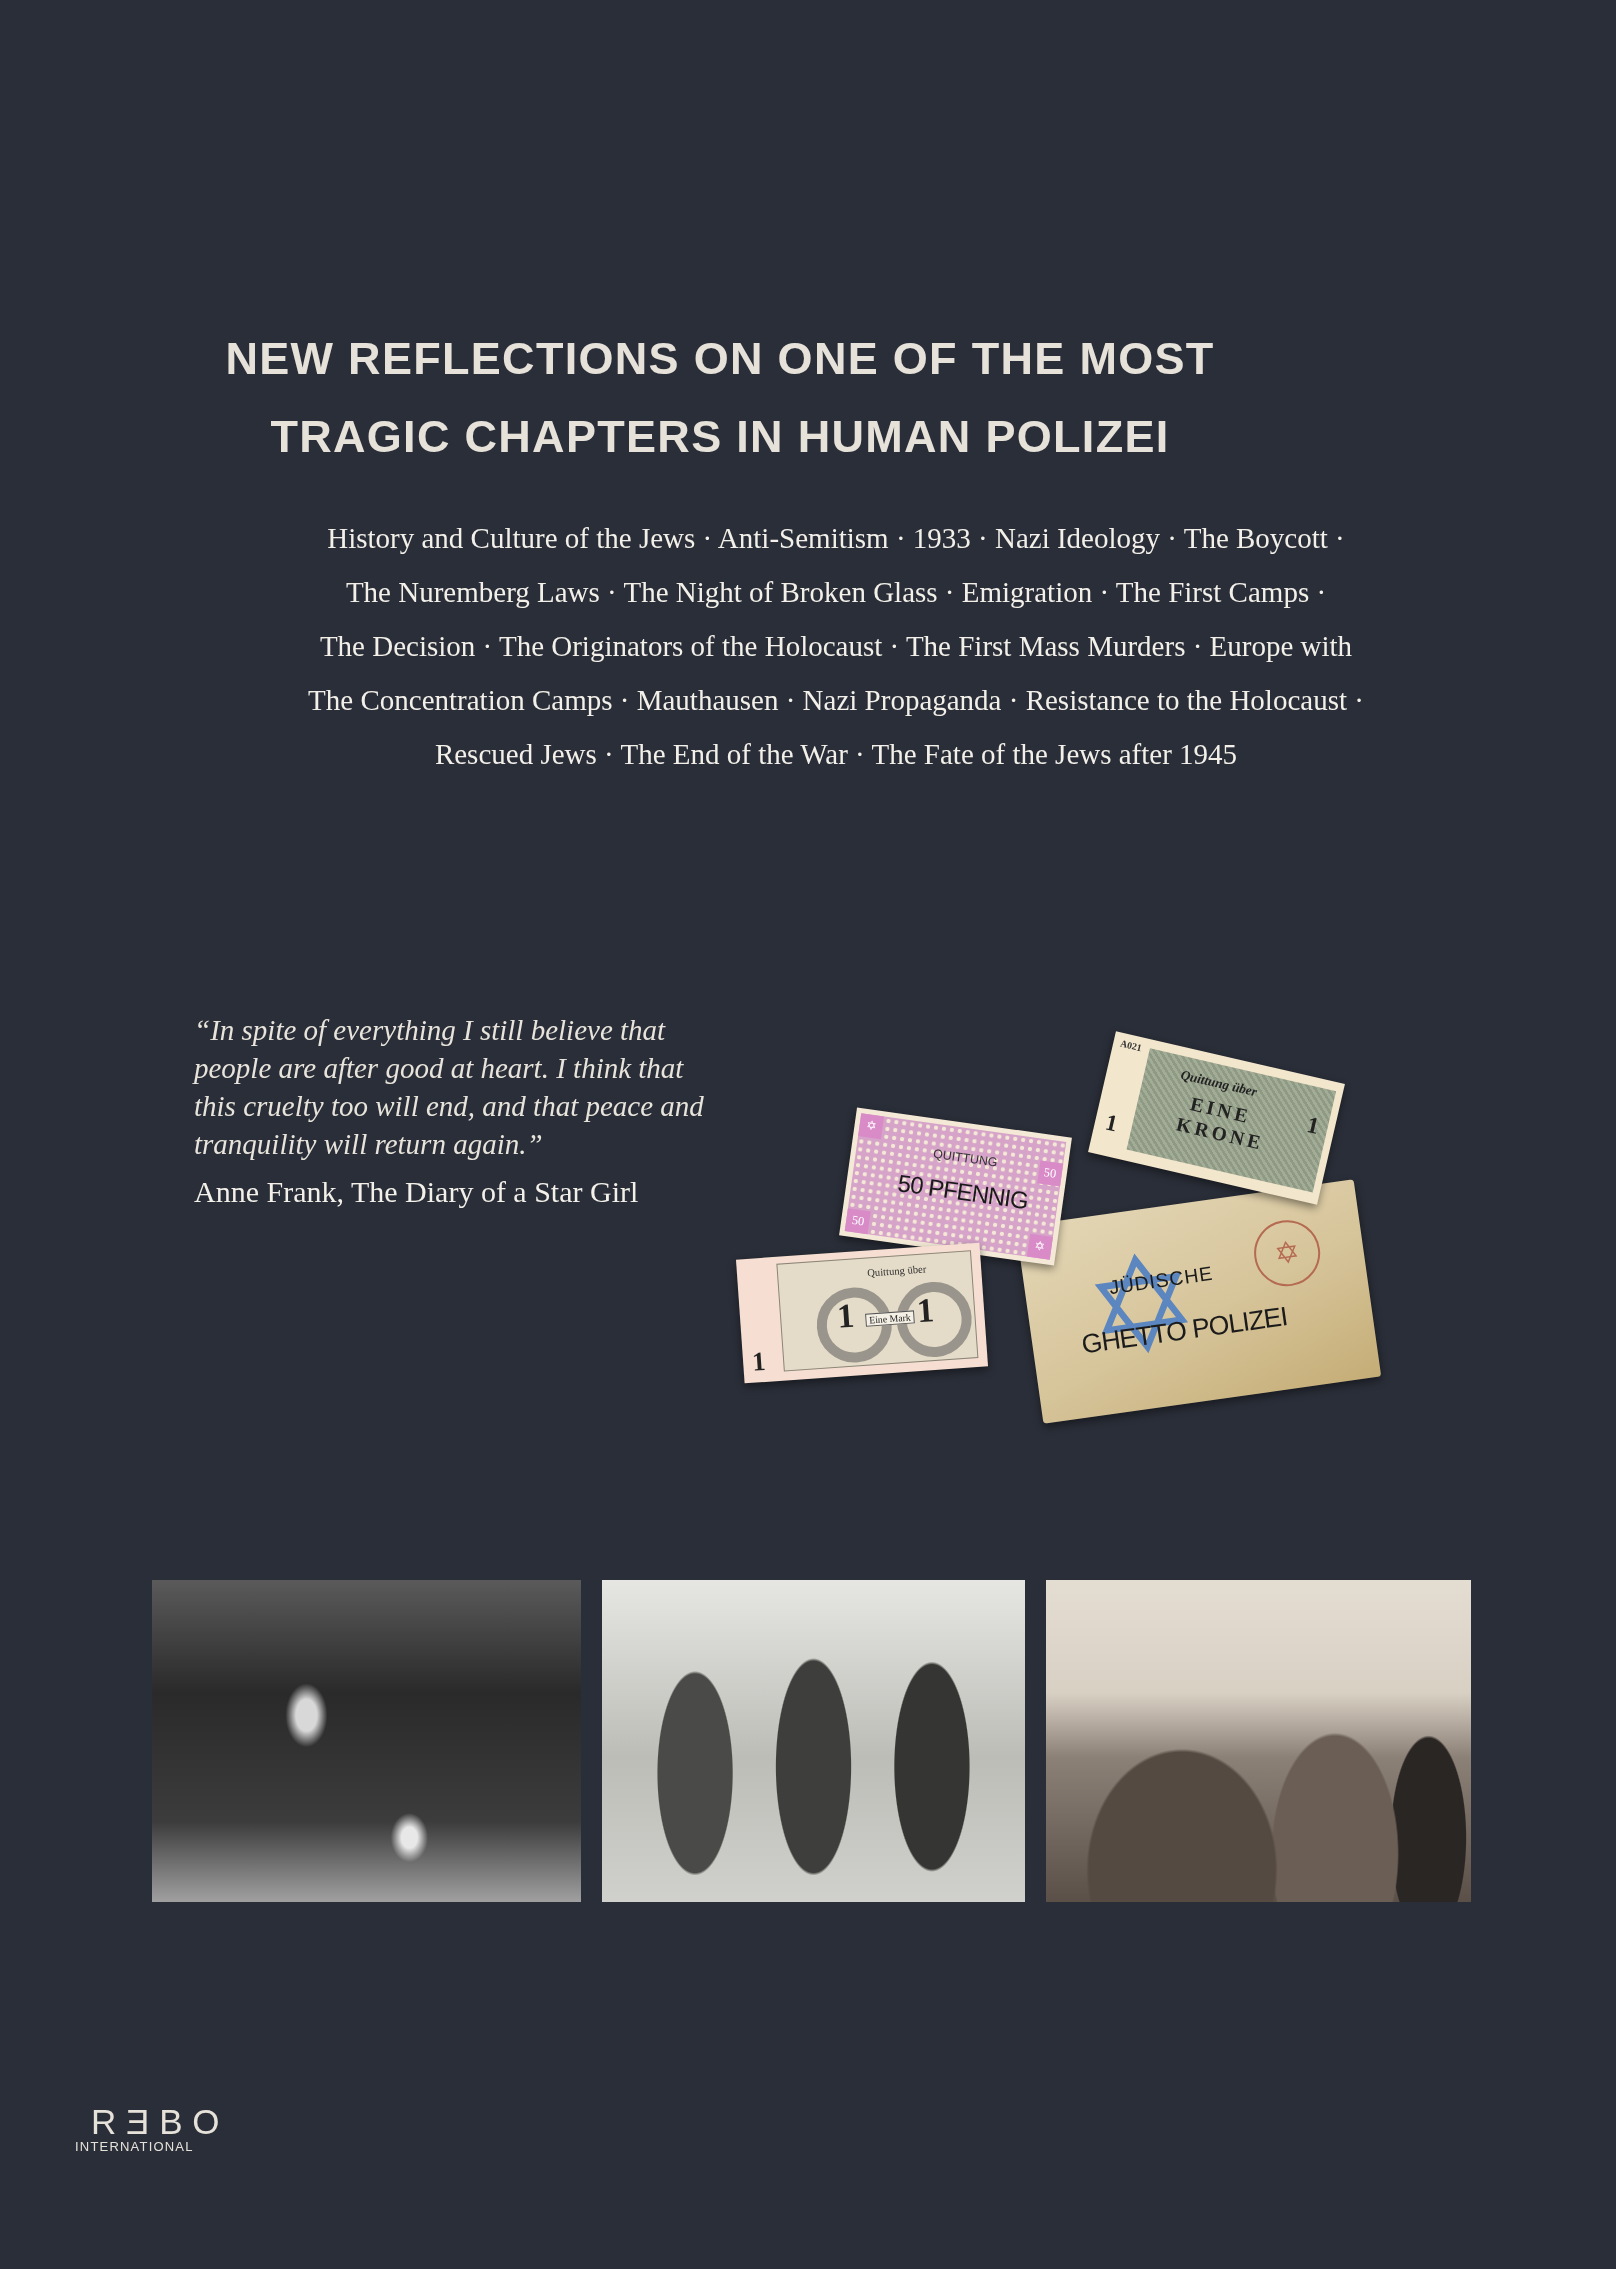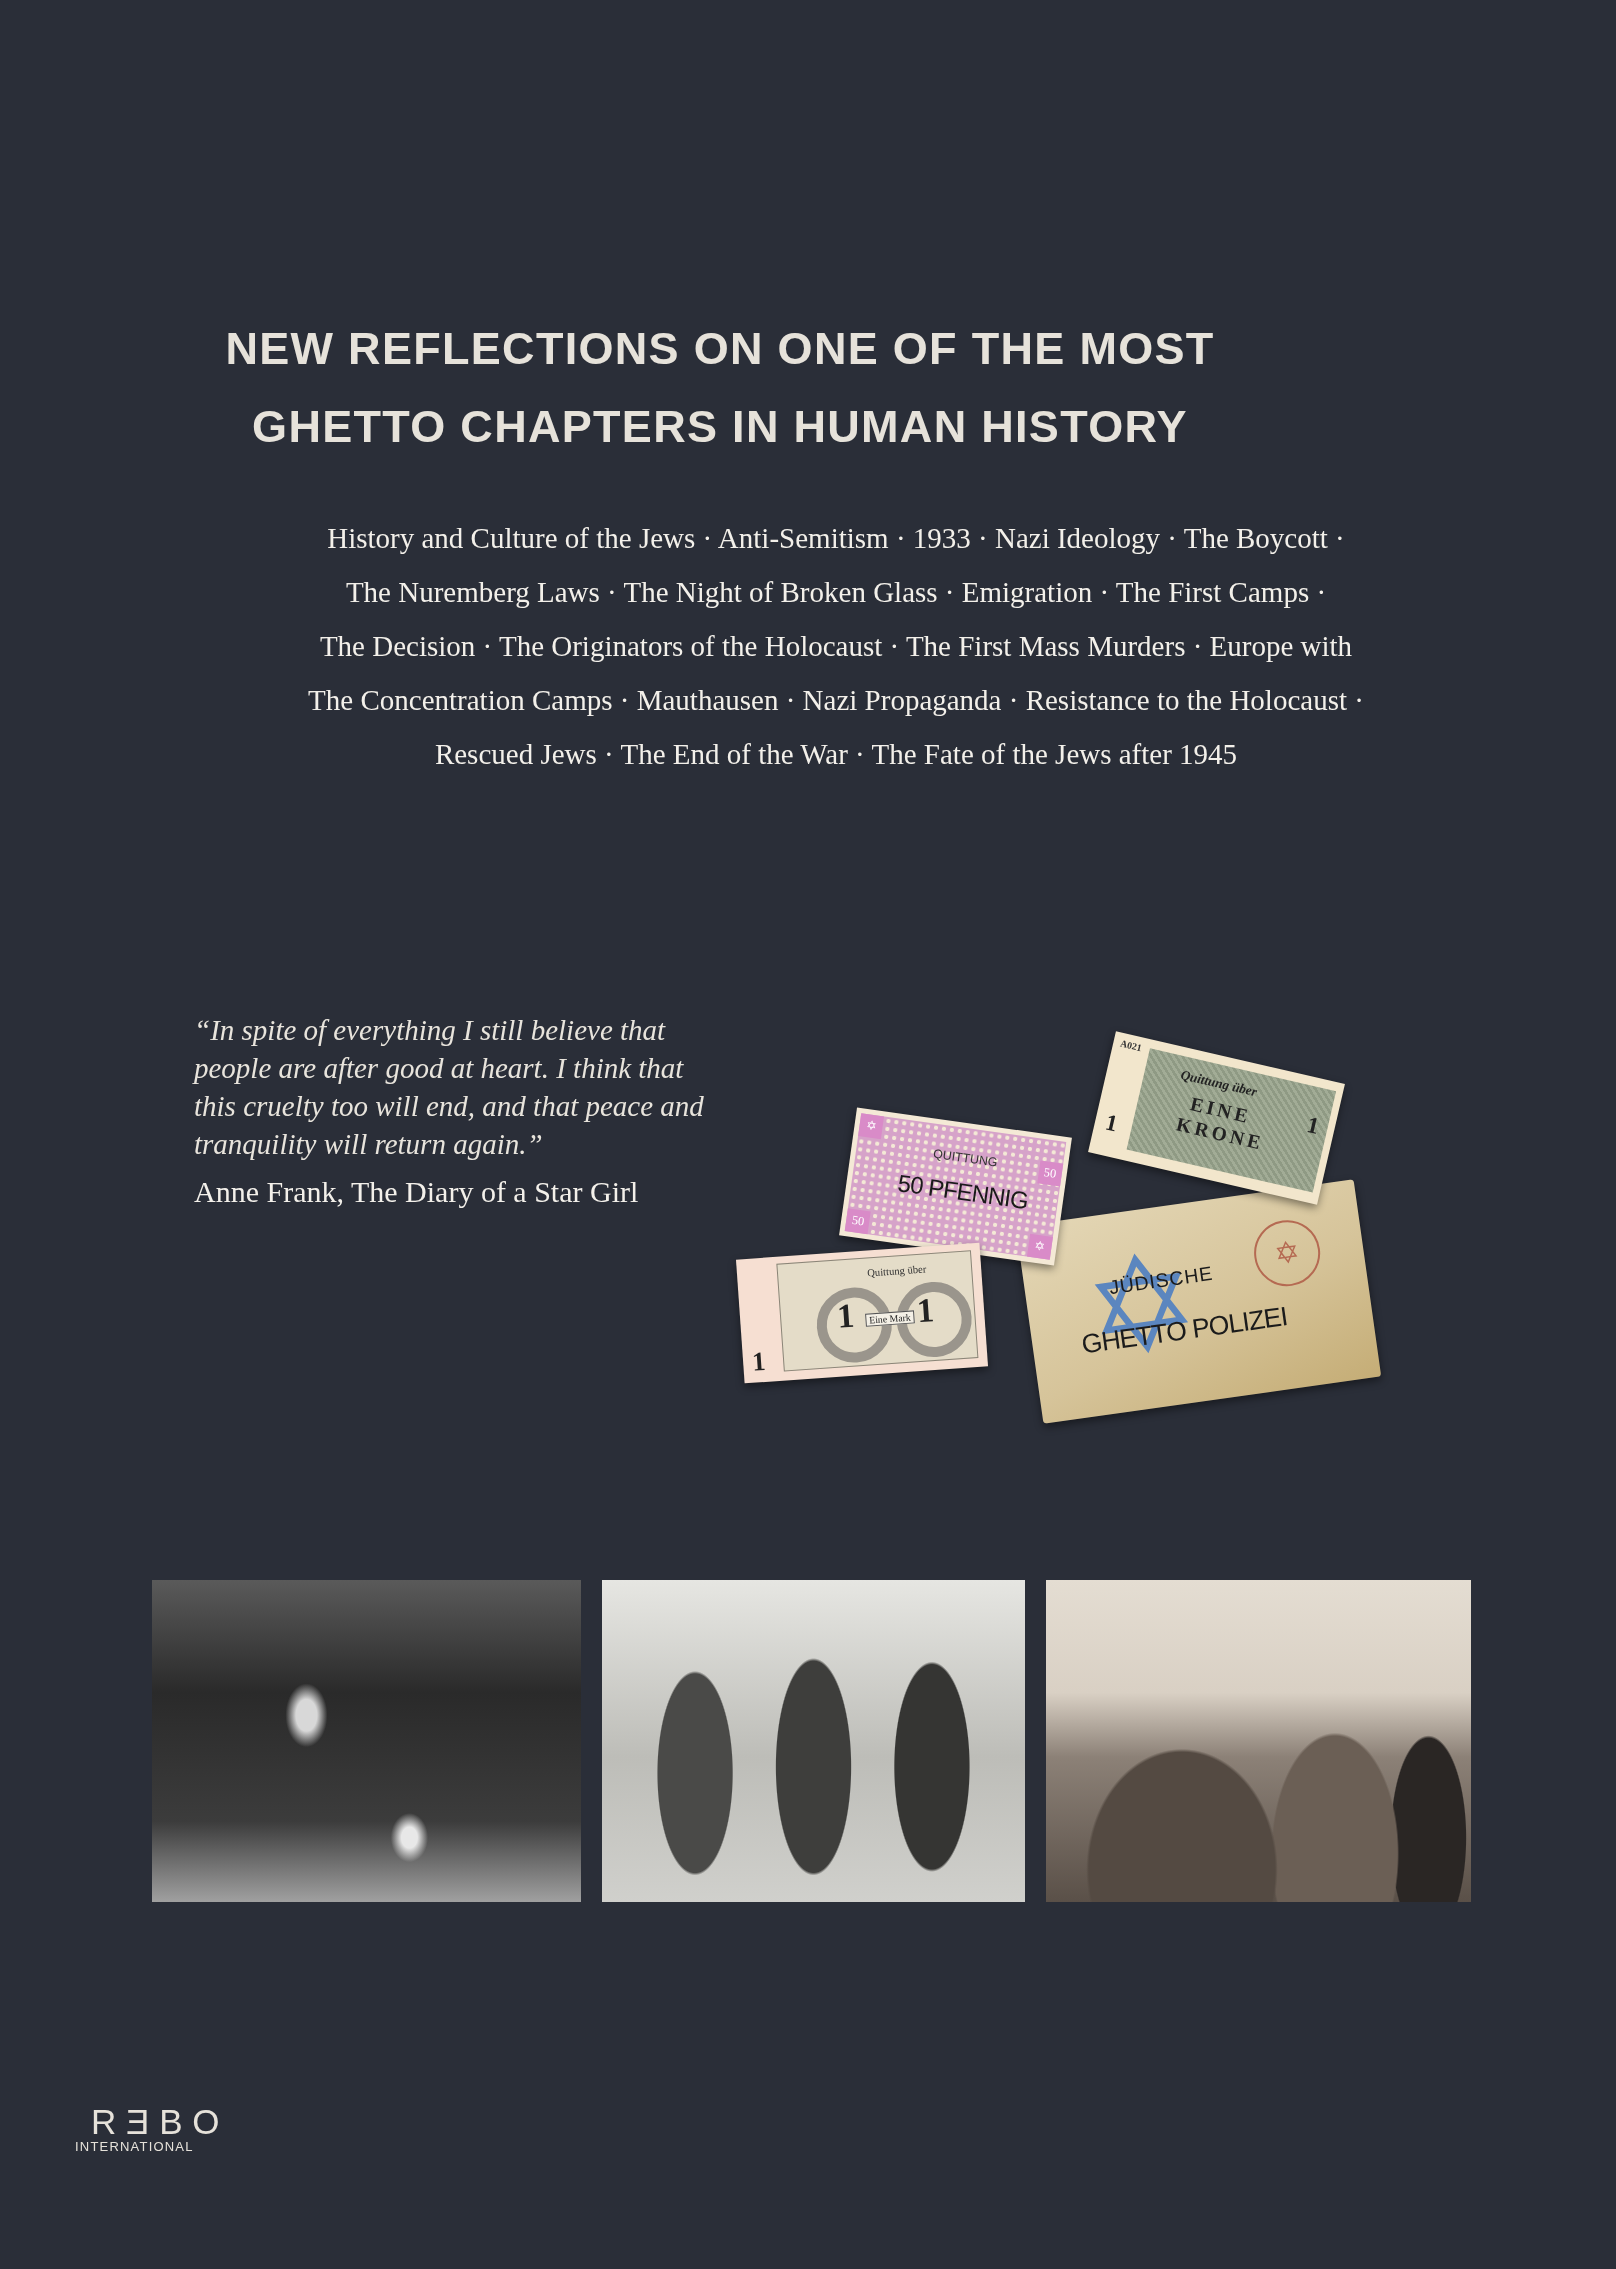--- a/index.html
+++ b/index.html
@@ -1,21 +1,21 @@
 <!DOCTYPE html>
 <html style="font-size:14px"><head>
 <meta charset="utf-8">
 <style>
   html, body { margin:0; padding:0; }
   body {
     width:1616px; height:2270px; background:#2a2e38; position:relative; overflow:hidden;
     font-family:"Liberation Serif", "DejaVu Serif", serif; color:#f1eee8;
   }
   .headline {
-    position:absolute; left:0; width:1440px; top:310px; text-align:center;
+    position:absolute; left:0; width:1440px; top:320px; text-align:center;
     font-family:"Liberation Sans", "DejaVu Sans", sans-serif; font-weight:bold;
     font-size:45px; letter-spacing:1.3px; line-height:78px; color:#e6e2da;
   }
   .headline div { white-space:nowrap; }
   .topics {
     position:absolute; left:0; width:1616px; top:511px; text-align:center;
     font-size:29px; line-height:54px; color:#f3f0ea;padding-left:28px;
   }
   .topics div { white-space:nowrap; }
   .quote {
@@ -102,21 +102,21 @@
   
   .logo { position:absolute; left:75px; top:2104px; color:#e6e2da; }
   .logo-word { font-family:"Liberation Sans",sans-serif; font-size:35px; letter-spacing:9.8px; line-height:35px;margin-left:16px; }
   .logo-sub { font-family:"Liberation Sans",sans-serif; font-size:13px; letter-spacing:1.2px; margin-top:0; }
 </style>
 </head>
 <body>
 
 <div class="headline">
   <div>NEW REFLECTIONS ON ONE OF THE MOST</div>
-  <div>GHETTO CHAPTERS IN HUMAN HISTORY</div>
+  <div>TRAGIC CHAPTERS IN HUMAN POLIZEI</div>
 </div>
 
 <div class="topics">
   <div>History and Culture of the Jews · Anti-Semitism · 1933 · Nazi Ideology · The Boycott ·</div>
   <div>The Nuremberg Laws · The Night of Broken Glass · Emigration · The First Camps ·</div>
   <div>The Decision · The Originators of the Holocaust · The First Mass Murders · Europe with</div>
   <div>The Concentration Camps · Mauthausen · Nazi Propaganda · Resistance to the Holocaust ·</div>
   <div>Rescued Jews · The End of the War · The Fate of the Jews after 1945</div>
 </div>
 

